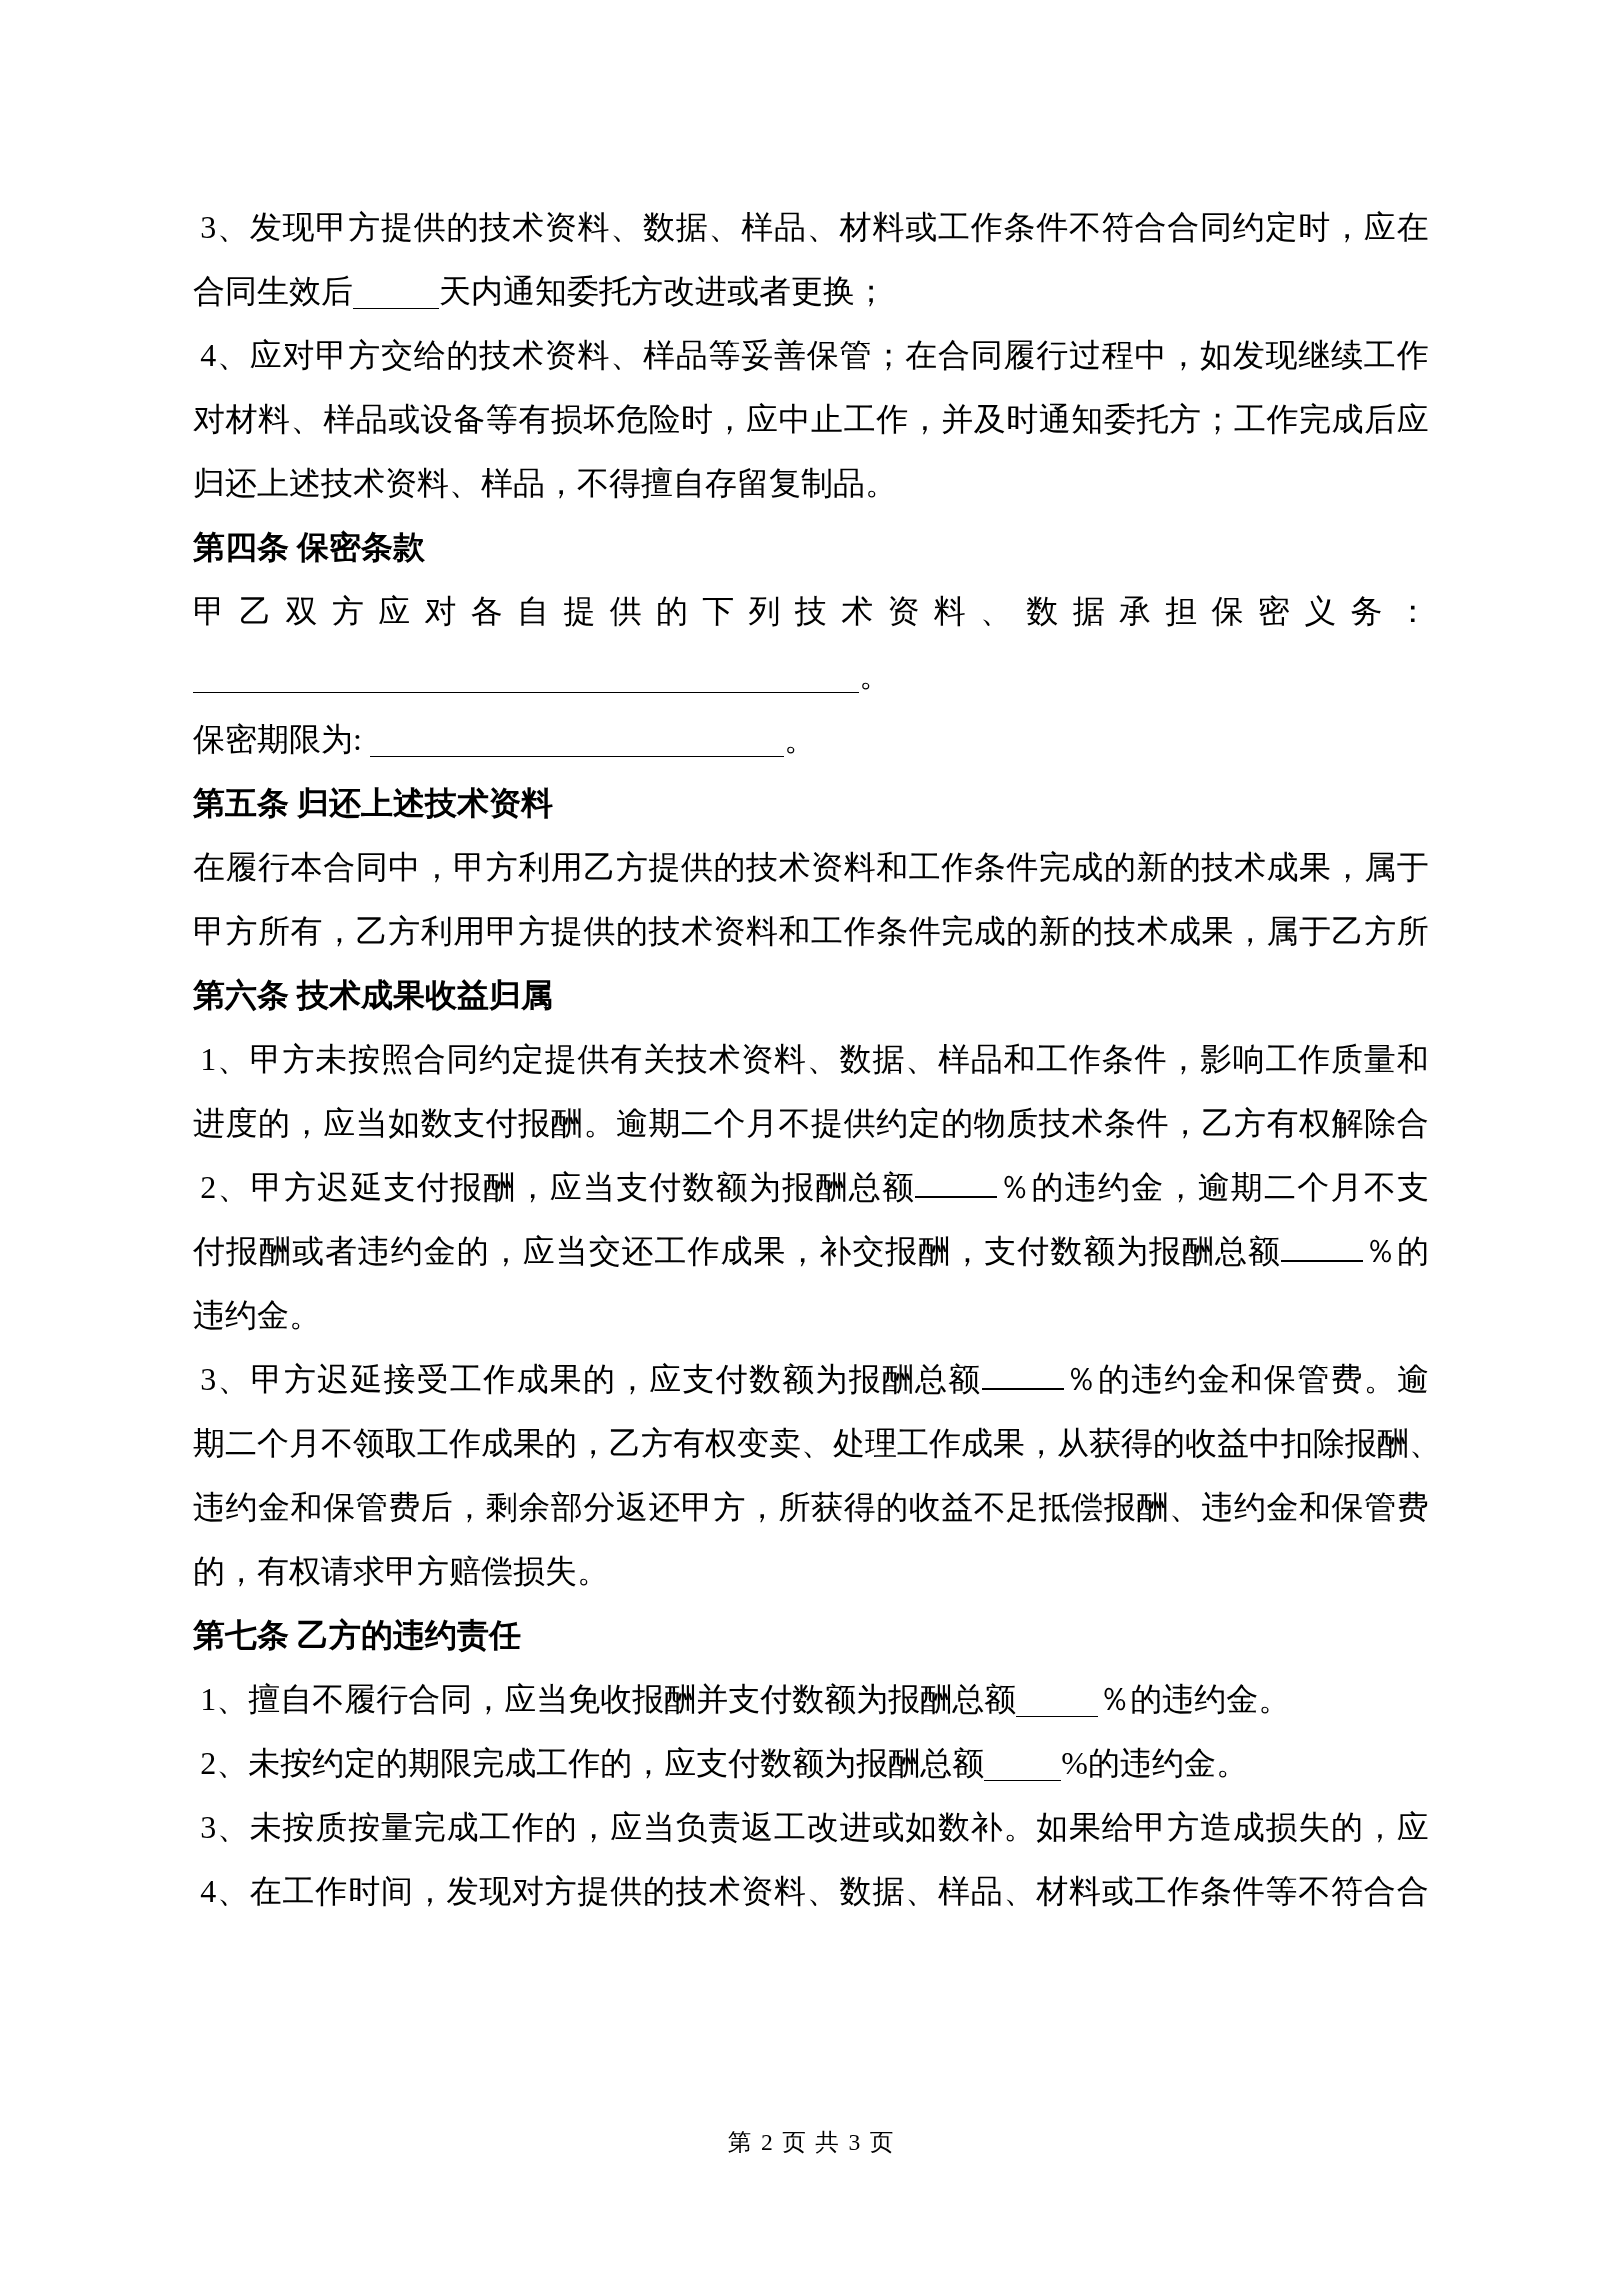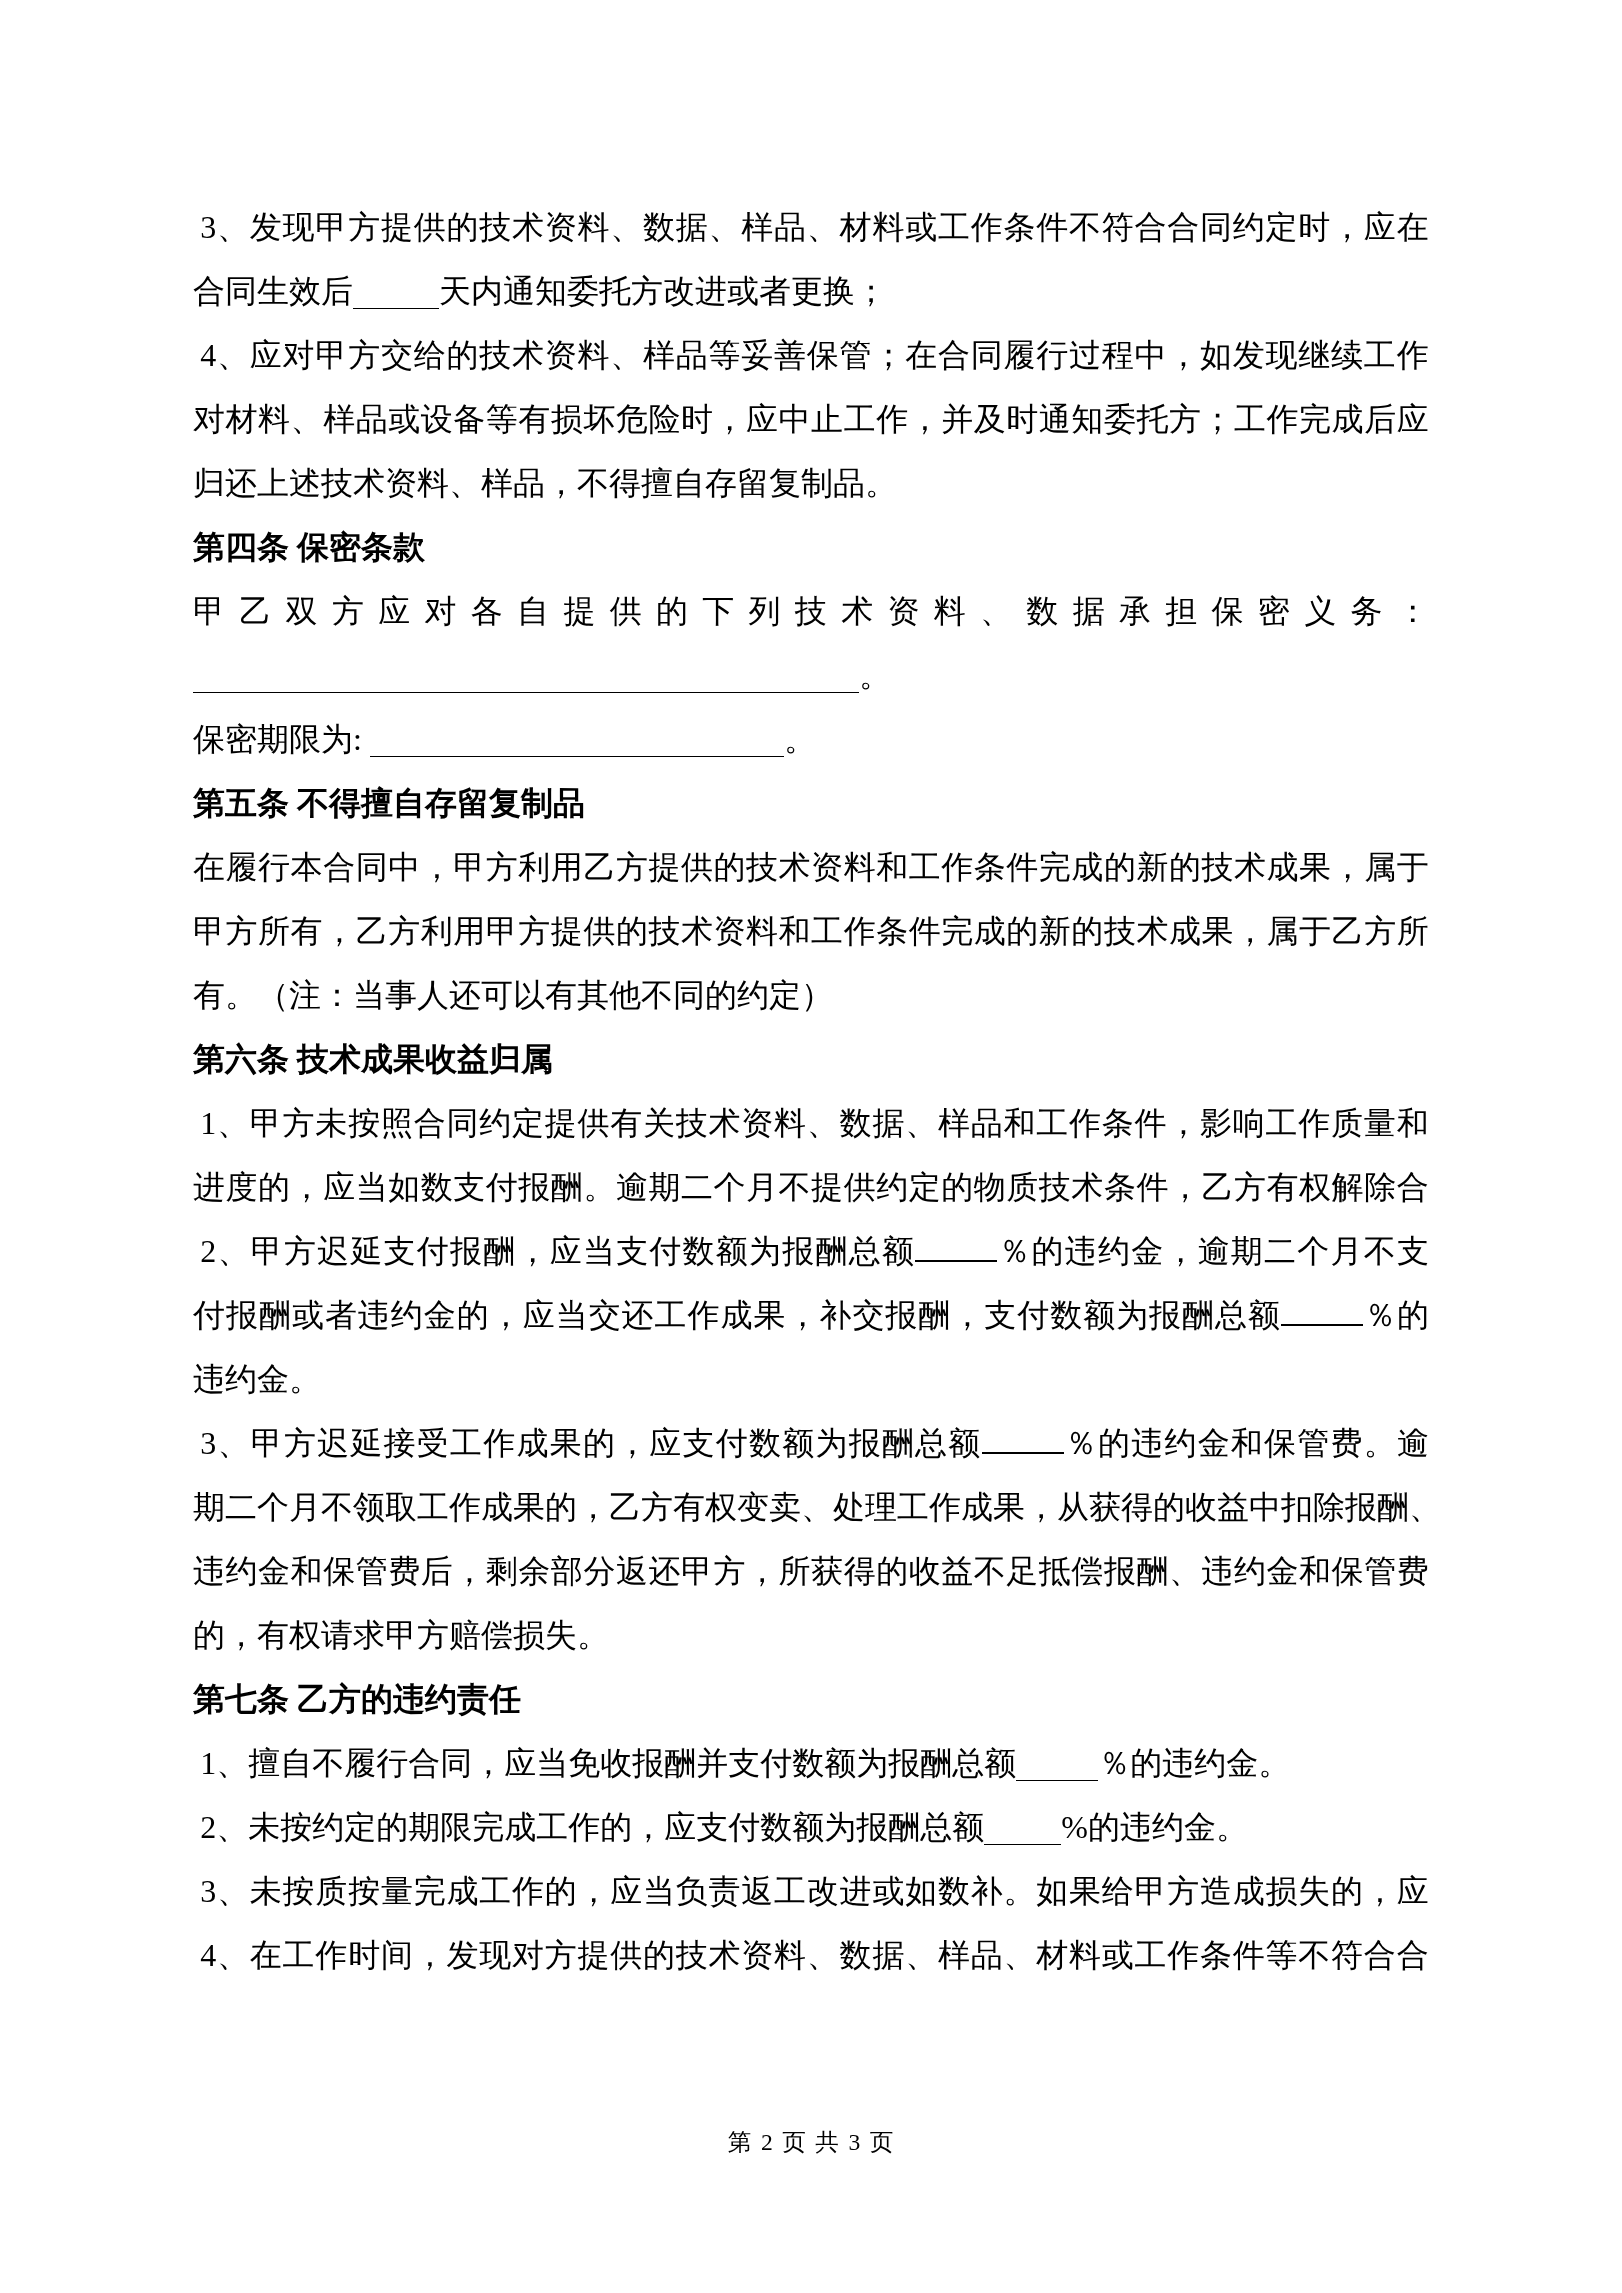--- a/index.html
+++ b/index.html
@@ -213,21 +213,21 @@
       <span class="ch">承</span>
       <span class="ch">担</span>
       <span class="ch">保</span>
       <span class="ch">密</span>
       <span class="ch">义</span>
       <span class="ch">务</span>
       <span class="ch">：</span>
     </div>
     <div class="line"><span class="blank" style="width: 666px;"></span>。</div>
     <div class="line">保密期限为: <span class="blank" style="width: 414px;"></span>。</div>
-    <div class="line heading">第五条 不得擅自存留复制品</div>
+    <div class="line heading">第五条 归还上述技术资料</div>
     <div class="line justify">
       <span class="ch">在</span>
       <span class="ch">履</span>
       <span class="ch">行</span>
       <span class="ch">本</span>
       <span class="ch">合</span>
       <span class="ch">同</span>
       <span class="ch">中</span>
       <span class="ch">，</span>
       <span class="ch">甲</span>
@@ -294,21 +294,20 @@
       <span class="ch">术</span>
       <span class="ch">成</span>
       <span class="ch">果</span>
       <span class="ch">，</span>
       <span class="ch">属</span>
       <span class="ch">于</span>
       <span class="ch">乙</span>
       <span class="ch">方</span>
       <span class="ch">所</span>
     </div>
-    <div class="line">有。（注：当事人还可以有其他不同的约定）</div>
     <div class="line heading">第六条 技术成果收益归属</div>
     <div class="line justify indent">
       <span class="ch">1</span>
       <span class="ch">、</span>
       <span class="ch">甲</span>
       <span class="ch">方</span>
       <span class="ch">未</span>
       <span class="ch">按</span>
       <span class="ch">照</span>
       <span class="ch">合</span>

